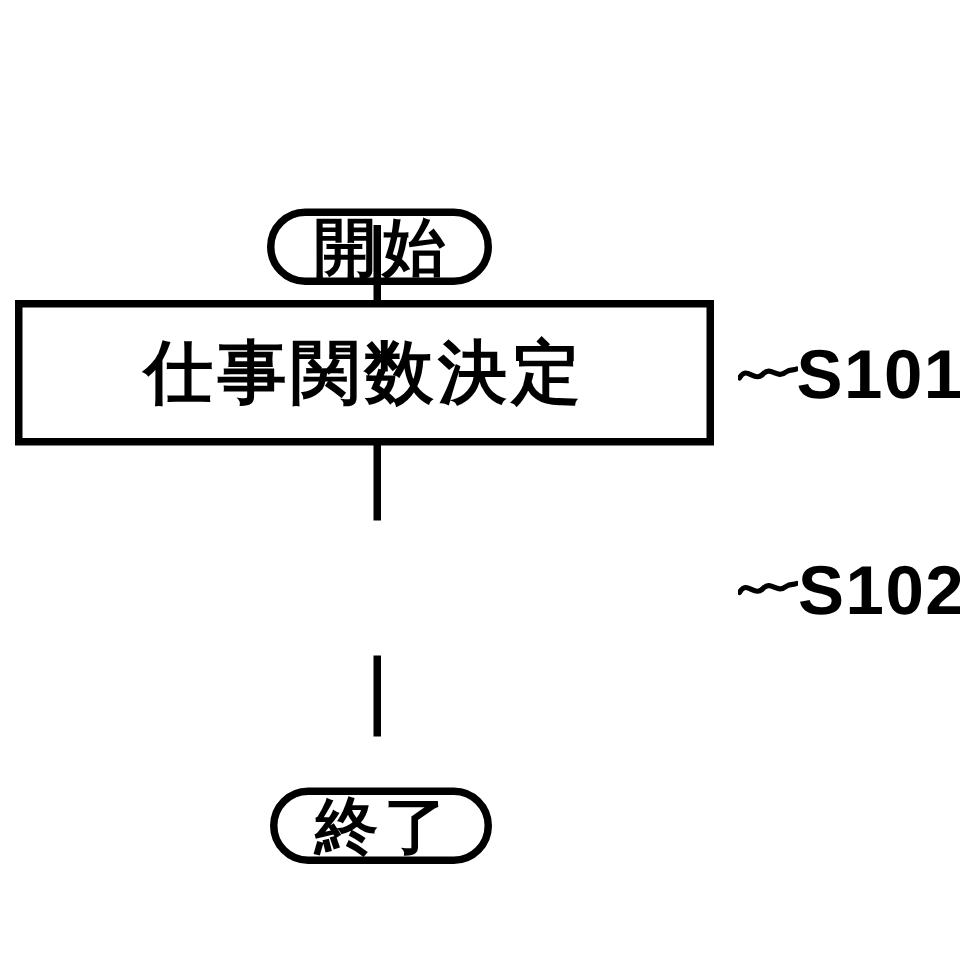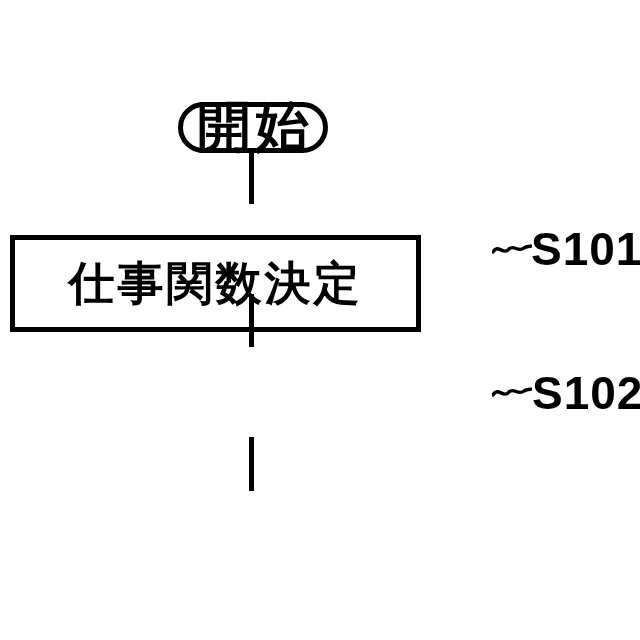--- a/index.html
+++ b/index.html
@@ -22,31 +22,31 @@
     border: 5px solid #000000;
     background: #ffffff;
     display: flex;
     align-items: center;
     justify-content: center;
     font-weight: 700;
     white-space: nowrap;
   }
   .terminal {
     border-radius: 27px;
-    font-size: 54px;
+    font-size: 42px;
     letter-spacing: 4px;
     padding-left: 4px; 
+    margin-top: 37px;
   }
   .terminal-start { left: 178px; top: 102px; width: 150px; height: 51px; }
   .terminal-end   { left: 180px; top: 488px; width: 148px; height: 51px; }
   .process {
     left: 10px;
-    width: 411px;
+    width: 466px;
     height: 97px;
-    margin-top: 35px;
   }
   .process-1 { top: 200px; font-size: 46px; letter-spacing: 3px; }
   .process-2 { top: 343px; font-size: 43px; letter-spacing: 0px; }
   .connector {
     position: absolute;
     width: 5px;
     background: #000000;
     left: 249px;
   }
   .connector-1 { top: 150px; height: 54px; }
@@ -98,14 +98,17 @@
 
   <div class="tilde tilde-2">
     <svg width="40" height="20" viewBox="0 0 40 20" xmlns="http://www.w3.org/2000/svg">
       <path d="M1 12 C 6 3, 11 16, 17 9 C 22 4, 26 13, 32 8 C 35 6, 37 7, 39 6" fill="none" stroke="#000000" stroke-width="3.4" stroke-linecap="round"></path>
     </svg>
   </div>
   <div class="step-label step-label-2">S102</div>
 
   <div class="connector connector-3"></div>
 
+  <div class="node terminal terminal-end">
+    <span>終了</span>
+  </div>
 
 </div>
 
 </body></html>

